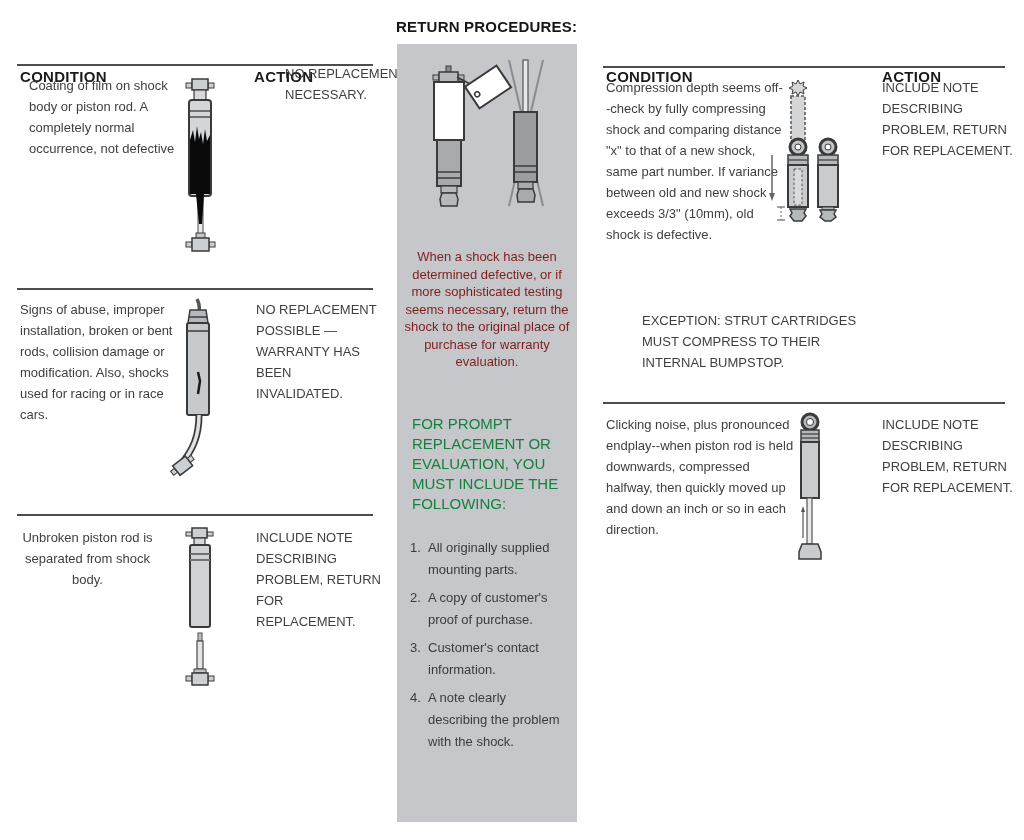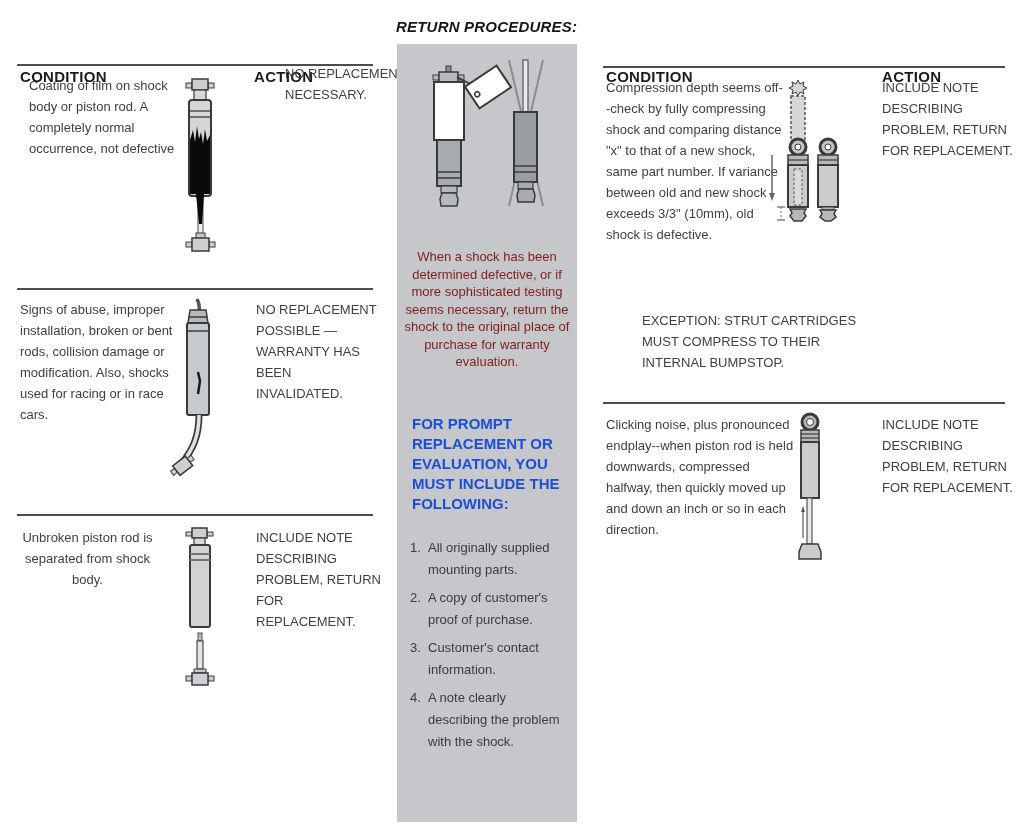--- a/index.html
+++ b/index.html
@@ -22,21 +22,21 @@
   .act {
     font-size:13px; line-height:21px; color:#3f3f3f;
   }
   .panel {
     background:#c5c7ca;
   }
   .panel-para {
     font-size:13px; line-height:17.5px; text-align:center; color:#7f1d1d;
   }
   .panel-head {
-    font-size:15px; line-height:20px; font-weight:bold; color:#1d4ed8;
+    font-size:15px; line-height:20px; font-weight:normal; color:#15803d;
   }
   .panel-list { list-style:none; }
   .panel-list li {
     display:flex; margin-bottom:6px;
     font-size:13px; line-height:22px; color:#3b3b3b;
   }
   .panel-list .num { width:18px; flex:0 0 18px; }
   .center-title {
     font-size:15px; font-weight:bold; color:#161616; letter-spacing:.2px;
   }
@@ -107,21 +107,21 @@
     <rect x="26" y="106" width="4" height="8" fill="#bdbfc1" stroke="#4a4a4a" stroke-width="1"></rect>
     <rect x="25" y="114" width="6" height="28" fill="#e4e5e6" stroke="#4a4a4a" stroke-width="1.2"></rect>
     <polygon points="22,142 34,142 34,146 22,146" fill="#c4c7c9" stroke="#3a3a3a" stroke-width="1"></polygon>
     <rect x="14" y="149" width="6" height="5" fill="#cdd0d2" stroke="#3a3a3a" stroke-width="1"></rect>
     <rect x="36" y="149" width="6" height="5" fill="#cdd0d2" stroke="#3a3a3a" stroke-width="1"></rect>
     <rect x="20" y="146" width="16" height="12" fill="#cdd0d2" stroke="#3a3a3a" stroke-width="1.5"></rect>
   </svg>
 </div>
 <div class="abs act" style="left:256px; top:527px; width:126px;">INCLUDE NOTE DESCRIBING PROBLEM, RETURN FOR REPLACEMENT.</div>
 
-<div class="abs center-title" style="left:396px; top:18px;font-style:italic;">RETURN PROCEDURES:</div>
+<div class="abs center-title" style="left:396px; top:18px;">RETURN PROCEDURES:</div>
 <div class="abs panel" style="left:397px; top:44px; width:180px; height:778px;"></div>
 
 <div class="abs" style="left:412px; top:54px;">
   <svg width="150" height="162" viewBox="0 0 150 162">
 
     <rect x="34" y="12" width="5" height="7" fill="#8a8d8f" stroke="#3a3a3a" stroke-width="1"></rect>
     <rect x="21" y="21" width="6" height="5" fill="#b6b9bb" stroke="#3a3a3a" stroke-width="1"></rect>
     <rect x="46" y="21" width="6" height="5" fill="#b6b9bb" stroke="#3a3a3a" stroke-width="1"></rect>
     <rect x="27" y="18" width="19" height="10" fill="#b6b9bb" stroke="#3a3a3a" stroke-width="1.5"></rect>
     <rect x="22" y="28" width="30" height="58" fill="#ffffff" stroke="#3a3a3a" stroke-width="2"></rect>

